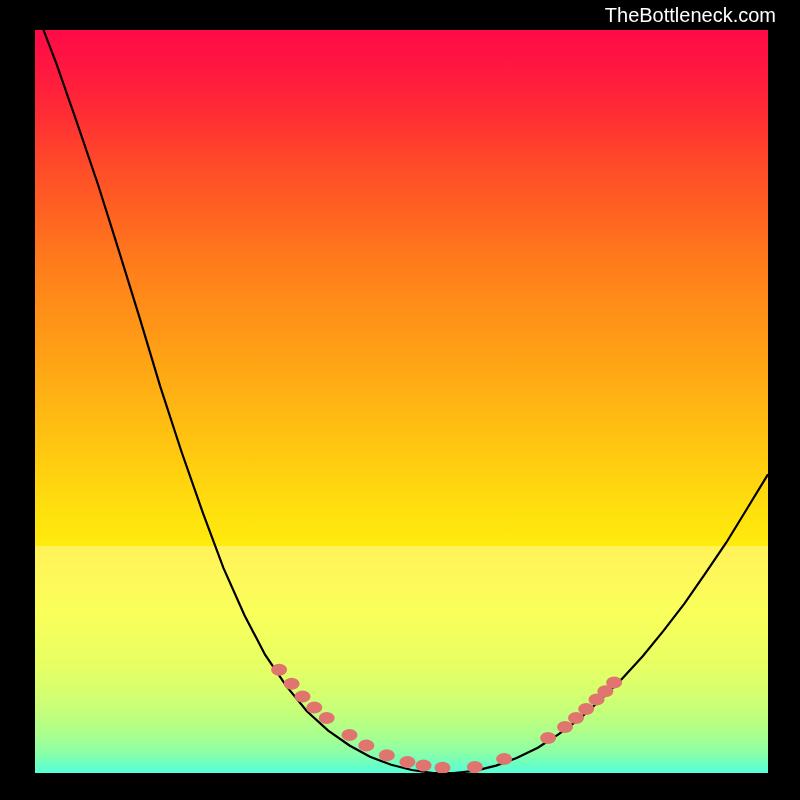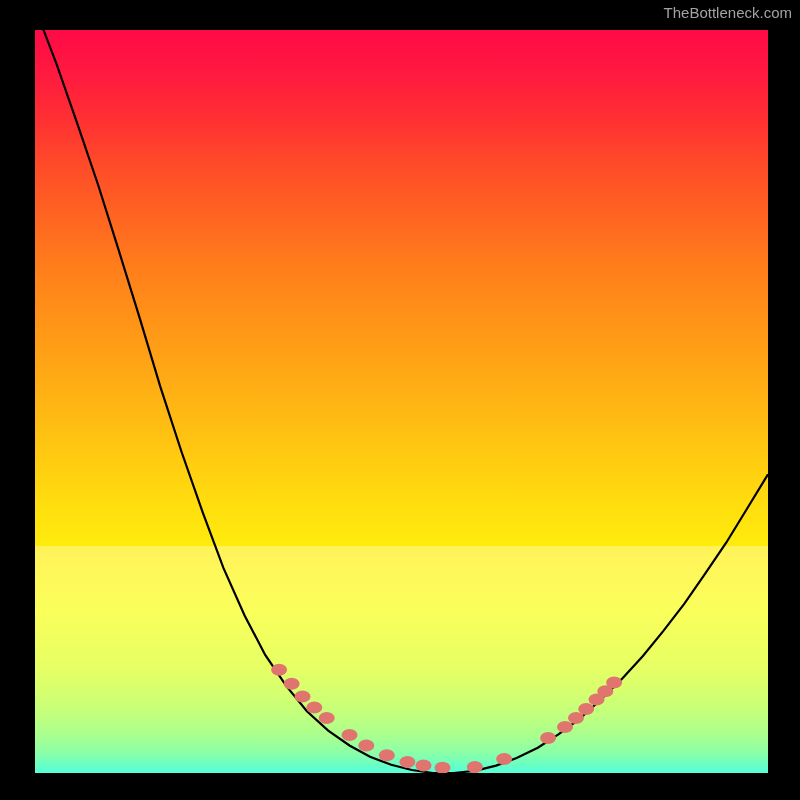--- a/index.html
+++ b/index.html
@@ -7,24 +7,24 @@
     padding: 0;
     width: 800px;
     height: 800px;
     background: #000;
     position: relative;
     overflow: hidden;
   }
   .watermark {
     position: absolute;
     top: 4px;
-    right: 8px;
-    color: #a3a3a3;
+    right: 24px;
+    color: #ffffff;
     font-family: Arial, sans-serif;
-    font-size: 15px;
+    font-size: 20px;
     z-index: 10;
   }
   .plot-area {
     position: absolute;
     left: 35px;
     top: 30px;
     width: 733px;
     height: 743px;
     overflow: hidden;
   }

